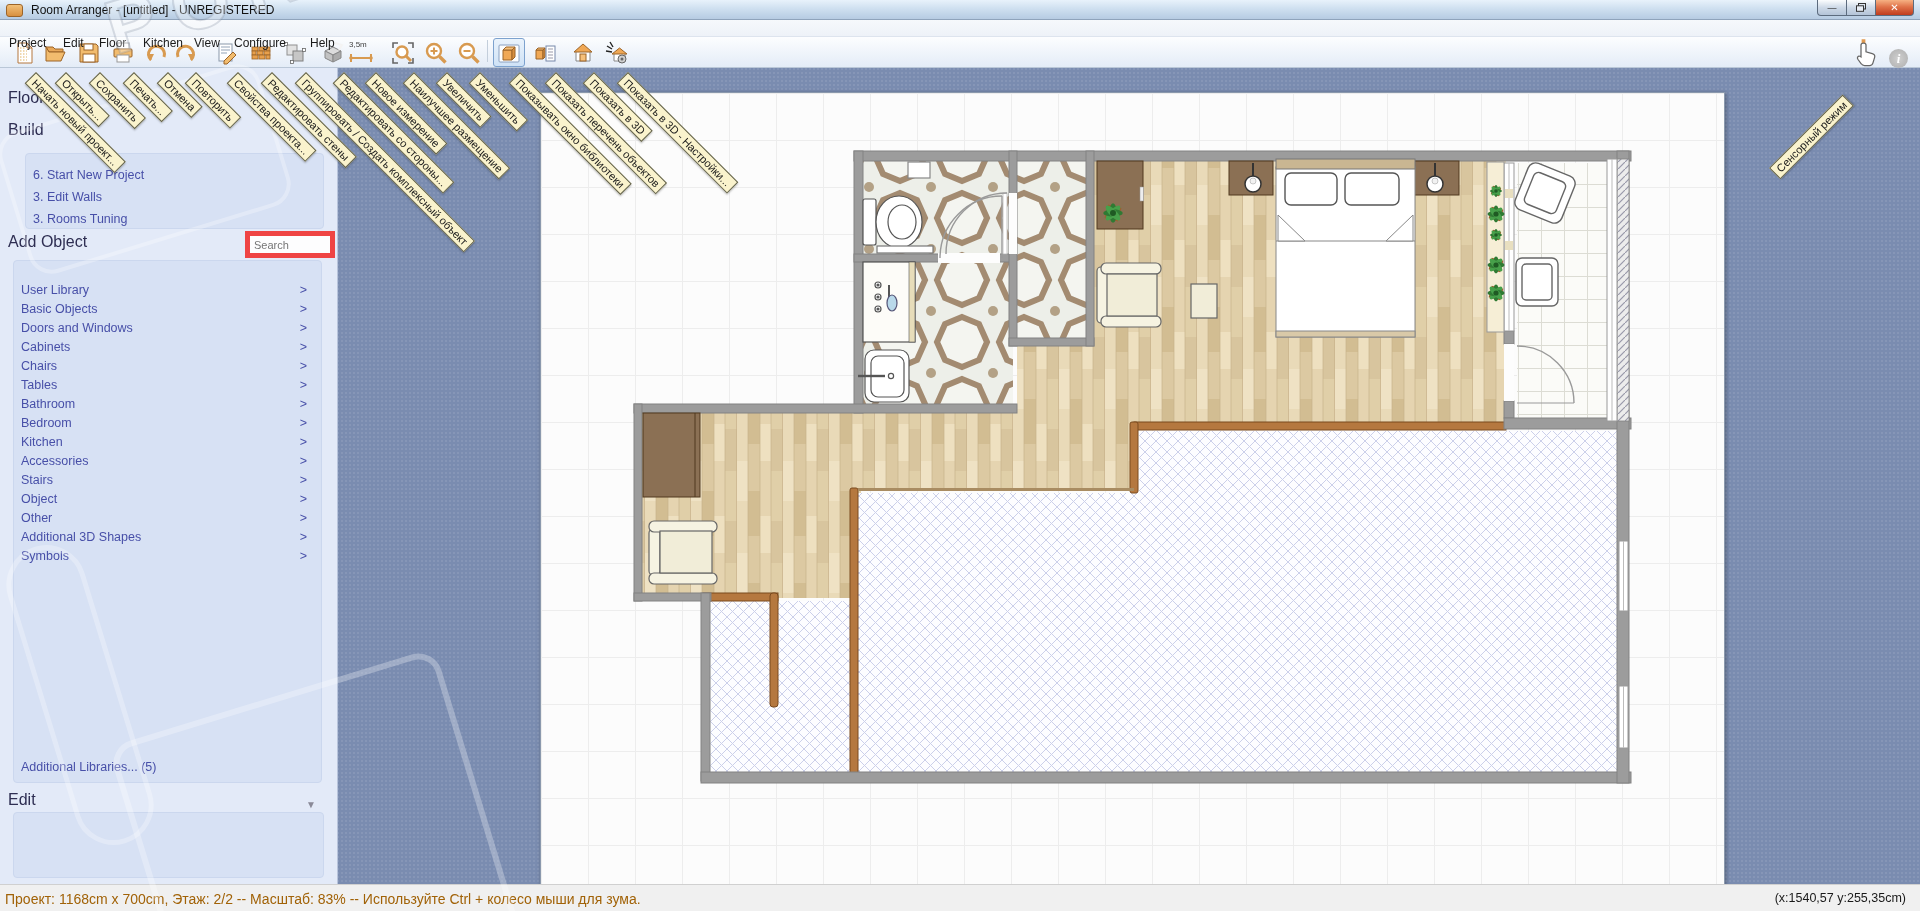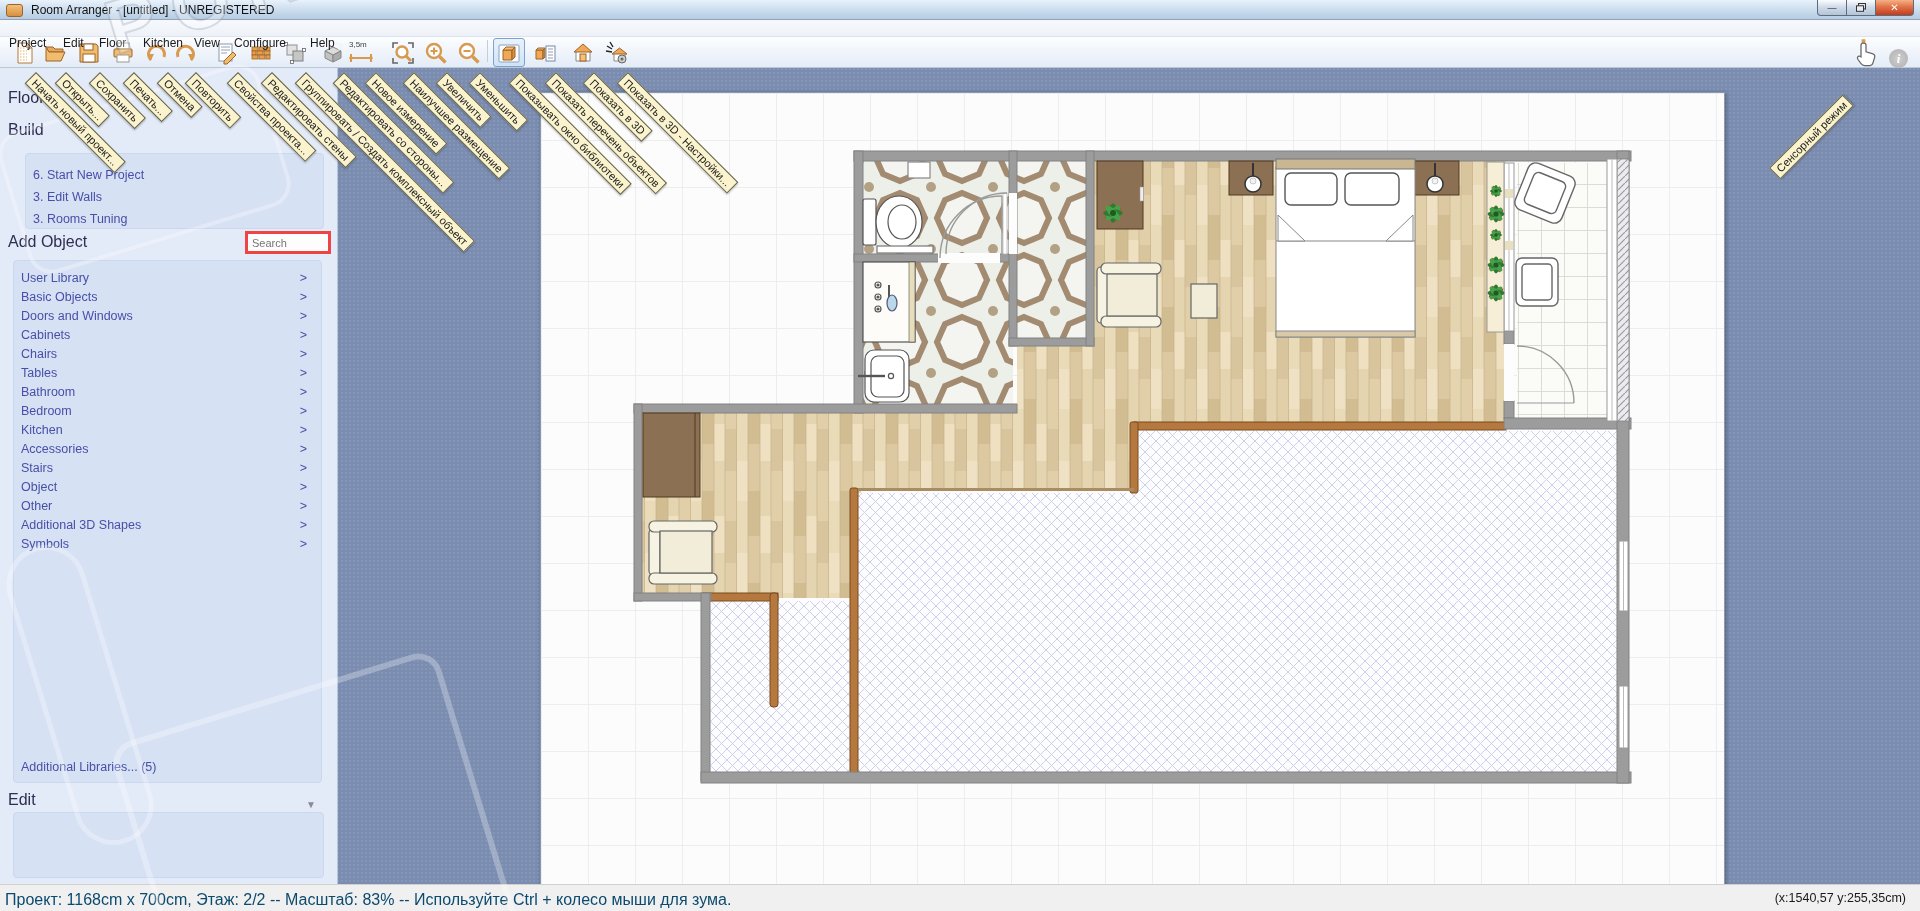--- a/index.html
+++ b/index.html
@@ -37,40 +37,40 @@
   .sidebar{position:absolute;left:0;top:0;width:337px;height:817px;background:#e3eaf8;border-right:1px solid #b8c4dc;}
   .sb-header{position:absolute;left:8px;font-size:16px;color:#2e2e52;}
   .sb-box{position:absolute;background:#d7e1f4;border:1px solid #cbd7ee;border-radius:4px;}
   .steps{padding:10px 0 0 7px;}
   .steps div, .cat-row, .addlibs{font-size:12.5px;color:#474fa8;cursor:pointer;}
   .steps div{line-height:22px;}
   .cat-row{position:relative;height:19px;line-height:19px;padding-left:7px;}
   .cat-row .chev{position:absolute;right:14px;top:0;color:#474fa8;}
   .addlibs{position:absolute;left:7px;bottom:8px;}
   .searchbox{position:absolute;left:245px;top:164px;width:72px;height:15px;font-size:11px;color:#555;
-    border:3px solid #ef4444;background:#fdfdfe;padding:1px 4px;}
+    border:5px solid #ef4444;background:#fdfdfe;padding:1px 4px;}
   .edit-collapse{position:absolute;left:306px;top:732px;font-size:10px;color:#8a8a98;}
   
   .canvas{position:absolute;left:540px;top:25px;width:1183px;height:791px;background-color:#fcfcfc;
     border:1px solid #8b99ad;box-shadow:1px 1px 4px rgba(0,0,0,.35);
     background-image:linear-gradient(#ededed 1px,transparent 1px),linear-gradient(90deg,#ededed 1px,transparent 1px);
     background-size:47px 47px;}
   .canvas svg{position:absolute;left:0;top:0;}
   
   .ttip{position:absolute;z-index:50;background:#faf3cd;border:1px solid #60604a;color:#1a1a1a;
     font-size:11px;padding:1px 4px;white-space:nowrap;transform-origin:0 0;transform:rotate(45deg);
     box-shadow:1px 1px 2px rgba(0,0,0,.25);}
   .ttip.touch{transform:rotate(-45deg);}
   
   .wm-text{position:absolute;left:95px;top:-12px;z-index:40;font-size:76px;font-weight:bold;letter-spacing:16px;
     color:rgba(255,255,255,.30);-webkit-text-stroke:2px rgba(120,130,150,.25);transform:rotate(-17deg);transform-origin:0 0;pointer-events:none;}
   .wm-shape{position:absolute;border:4px solid rgba(255,255,255,.28);border-radius:24px;z-index:39;pointer-events:none;transform:rotate(-17deg);}
   
   .statusbar{position:absolute;left:0;top:884px;width:1920px;height:27px;background:#f0f0f0;border-top:1px solid #d0d0d0;z-index:30;}
-  .status-left{position:absolute;left:5px;top:6px;font-size:16px;color:#0c4a6e;}
+  .status-left{position:absolute;left:5px;top:6px;font-size:14px;color:#a16207;}
   .status-right{position:absolute;right:14px;top:6px;font-size:12.5px;color:#1a1a1a;}
 </style>
 </head>
 <body>
 
 <div class="titlebar">
   <div class="appicon"></div>
   <div class="titletext">Room Arranger - [untitled] - UNREGISTERED</div>
 </div>
 <div class="winbtns">
@@ -287,21 +287,21 @@
 
     <div class="sb-box steps" style="left:25px;top:86px;width:290px;height:64px">
       <div>6. Start New Project</div>
       <div>3. Edit Walls</div>
       <div>3. Rooms Tuning</div>
     </div>
 
     <div class="sb-header" style="top:166px">Add Object</div>
     <input class="searchbox" placeholder="Search" style="">
 
-    <div class="sb-box" style="left:13px;top:193px;width:309px;height:523px;padding-top:8px;box-sizing:border-box">
+    <div class="sb-box" style="left:13px;top:193px;width:309px;height:523px;padding-top:20px;box-sizing:border-box">
       <div class="cat-row"><span>User Library</span><span class="chev">&gt;</span></div>
       <div class="cat-row"><span>Basic Objects</span><span class="chev">&gt;</span></div>
       <div class="cat-row"><span>Doors and Windows</span><span class="chev">&gt;</span></div>
       <div class="cat-row"><span>Cabinets</span><span class="chev">&gt;</span></div>
       <div class="cat-row"><span>Chairs</span><span class="chev">&gt;</span></div>
       <div class="cat-row"><span>Tables</span><span class="chev">&gt;</span></div>
       <div class="cat-row"><span>Bathroom</span><span class="chev">&gt;</span></div>
       <div class="cat-row"><span>Bedroom</span><span class="chev">&gt;</span></div>
       <div class="cat-row"><span>Kitchen</span><span class="chev">&gt;</span></div>
       <div class="cat-row"><span>Accessories</span><span class="chev">&gt;</span></div>

